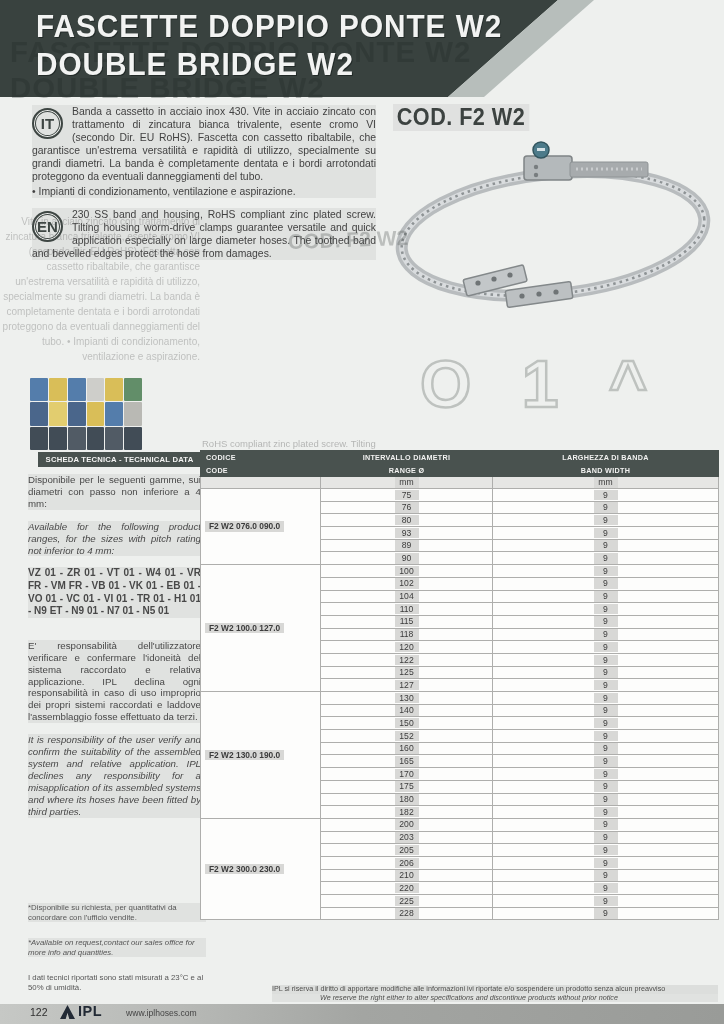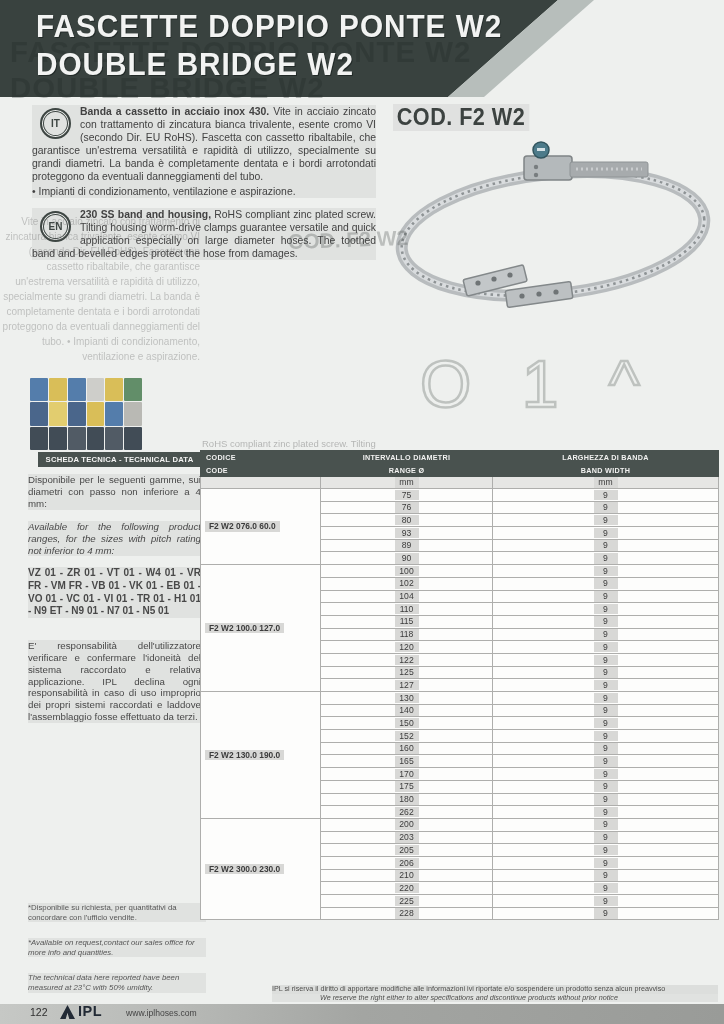--- a/index.html
+++ b/index.html
@@ -21,41 +21,41 @@
     font-size:31px; font-weight:bold; color:#f2f3f2; letter-spacing:1px;
     transform:scaleX(.96); transform-origin:left top; text-shadow:1px 1px 0 #222a28; }
   .hdr-ghost { position:absolute; left:10px; top:34px; line-height:36px;
     font-size:30px; font-weight:bold; color:#1f2624; opacity:.28; letter-spacing:1px;
     transform:scaleX(.98); transform-origin:left top; pointer-events:none; }
   
   .desc { position:absolute; width:344px; font-size:10.4px; line-height:13px;
     text-align:justify; color:#424242; }
   .desc-it { left:32px; top:105px; }
   .desc-en { left:32px; top:208px; }
-  .lang-badge { float:left; width:31px; height:31px; margin:3px 9px 2px 8px;
+  .lang-badge { float:left; width:31px; height:31px; margin:3px 9px 2px 0;
     border:2.5px solid #3e4643; border-radius:50%; display:flex;
-    align-items:center; justify-content:center; font-weight:bold; font-size:10px;
+    align-items:center; justify-content:center; font-weight:bold; font-size:15px;
     color:#3e4643; box-shadow:inset 0 0 0 1px #eef0ee, inset 0 0 0 2px #3e4643; }
-  .desc .lead { font-weight:bold; }
+  .desc .lead { font-weight:normal; }
   .desc .bullet { margin-top:2px; text-align:left; }
   .hl { background:rgba(110,110,110,.10); }
   
   .prod-code { position:absolute; left:393px; top:104px; font-size:23px;
     font-weight:bold; color:#3c4240; letter-spacing:.5px; transform:scaleX(.94);
     transform-origin:left top; background:rgba(120,120,120,.12); padding:0 4px; }
   .clamp { position:absolute; left:386px; top:134px; }
   
   .ghost { position:absolute; pointer-events:none; overflow:hidden; }
   .ghost-leftcol { left:0; top:214px; width:200px; height:228px; opacity:.32;
     font-size:10px; line-height:15px; color:#5c5c5c; text-align:right; }
   .ghost-table { left:202px; top:437px; width:185px; height:78px; opacity:.38;
     font-size:9.5px; line-height:13px; color:#565656; }
   .ghost-cod { left:288px; top:228px; font-size:21px; font-weight:bold;
     color:#4a504e; opacity:.30; transform:rotate(-2deg); }
-  .glitch-big { left:420px; top:346px; font-size:66px; font-weight:normal;
+  .glitch-big { left:420px; top:346px; font-size:66px; font-weight:bold;
     letter-spacing:16px; color:transparent; -webkit-text-stroke:2.5px #989e9a;
     opacity:.55; }
   .glitch-photo { left:30px; top:378px; width:112px; height:72px;
     display:grid; grid-template-columns:repeat(6,1fr); gap:1px; opacity:.85; }
   .glitch-photo div { border-radius:1px; }
   
   .tech-bar { position:absolute; left:38px; top:452px; width:163px; height:15px;
     background:#49524f; color:#f4f4f3; font-size:7.7px; font-weight:bold;
     display:flex; align-items:center; justify-content:center; letter-spacing:.2px; }
   .tech-col { position:absolute; left:28px; top:474px; width:173px;
@@ -181,24 +181,26 @@
       <div style="background:#36424e"></div>
       <div style="background:#23303c"></div>
   </div>
 
   <div class="tech-bar">SCHEDA TECNICA - TECHNICAL DATA</div>
   <div class="tech-col">
     <p class="it-txt hl">Disponibile per le seguenti gamme, sui diametri con passo non inferiore a 4 mm:</p>
     <p class="en-txt hl">Available for the following product ranges, for the sizes with pitch rating not inferior to 4 mm:</p>
     <p class="ranges hl gap">VZ 01 - ZR 01 - VT 01 - W4 01 - VR FR - VM FR - VB 01 - VK 01 - EB 01 - VO 01 - VC 01 - VI 01 - TR 01 - H1 01 - N9 ET - N9 01 - N7 01 - N5 01</p>
     <p class="it-txt hl">E' responsabilità dell'utilizzatore verificare e confermare l'idoneità del sistema raccordato e relativa applicazione. IPL declina ogni responsabilità in caso di uso improprio dei propri sistemi raccordati e laddove l'assemblaggio fosse effettuato da terzi.</p>
+    <p class="en-txt hl">It is responsibility of the user verify and confirm the suitability of the assembled system and relative application. IPL declines any responsibility for a misapplication of its assembled systems and where its hoses have been fitted by third parties.</p>
   </div>
   <div class="footnotes">
     <p class="it-txt hl">*Disponibile su richiesta, per quantitativi da concordare con l'ufficio vendite.</p>
     <p class="en-txt hl">*Available on request,contact our sales office for more info and quantities.</p>
+    <p class="it-txt">I dati tecnici riportati sono stati misurati a 23°C e al 50% di umidità.</p>
     <p class="en-txt hl">The technical data here reported have been measured at 23°C with 50% umidity.</p>
   </div>
 
   <div class="dtable-wrap">
     <table class="dtable">
       <colgroup>
           <col class="c1">
           <col class="c2">
           <col class="c3">
         </colgroup>
@@ -214,21 +216,21 @@
           <td>BAND WIDTH</td>
         </tr>
         <tr class="urow">
           <td></td>
           <td><span class="chip">mm</span></td>
           <td><span class="chip">mm</span></td>
         </tr>
       </tbody>
       <tbody>
           <tr class="group-start">
-            <td class="code-cell" rowspan="6"><span class="chip">F2 W2 076.0 60.0</span></td>
+            <td class="code-cell" rowspan="6"><span class="chip">F2 W2 076.0 090.0</span></td>
             <td><span class="chip">75</span></td>
             <td><span class="chip">9</span></td>
           </tr>
           <tr>
             <td><span class="chip">76</span></td>
             <td><span class="chip">9</span></td>
           </tr>
           <tr>
             <td><span class="chip">80</span></td>
             <td><span class="chip">9</span></td>
@@ -317,21 +319,21 @@
           </tr>
           <tr>
             <td><span class="chip">175</span></td>
             <td><span class="chip">9</span></td>
           </tr>
           <tr>
             <td><span class="chip">180</span></td>
             <td><span class="chip">9</span></td>
           </tr>
           <tr>
-            <td><span class="chip">262</span></td>
+            <td><span class="chip">182</span></td>
             <td><span class="chip">9</span></td>
           </tr>
           <tr class="group-start">
             <td class="code-cell" rowspan="8"><span class="chip">F2 W2 300.0 230.0</span></td>
             <td><span class="chip">200</span></td>
             <td><span class="chip">9</span></td>
           </tr>
           <tr>
             <td><span class="chip">203</span></td>
             <td><span class="chip">9</span></td>

